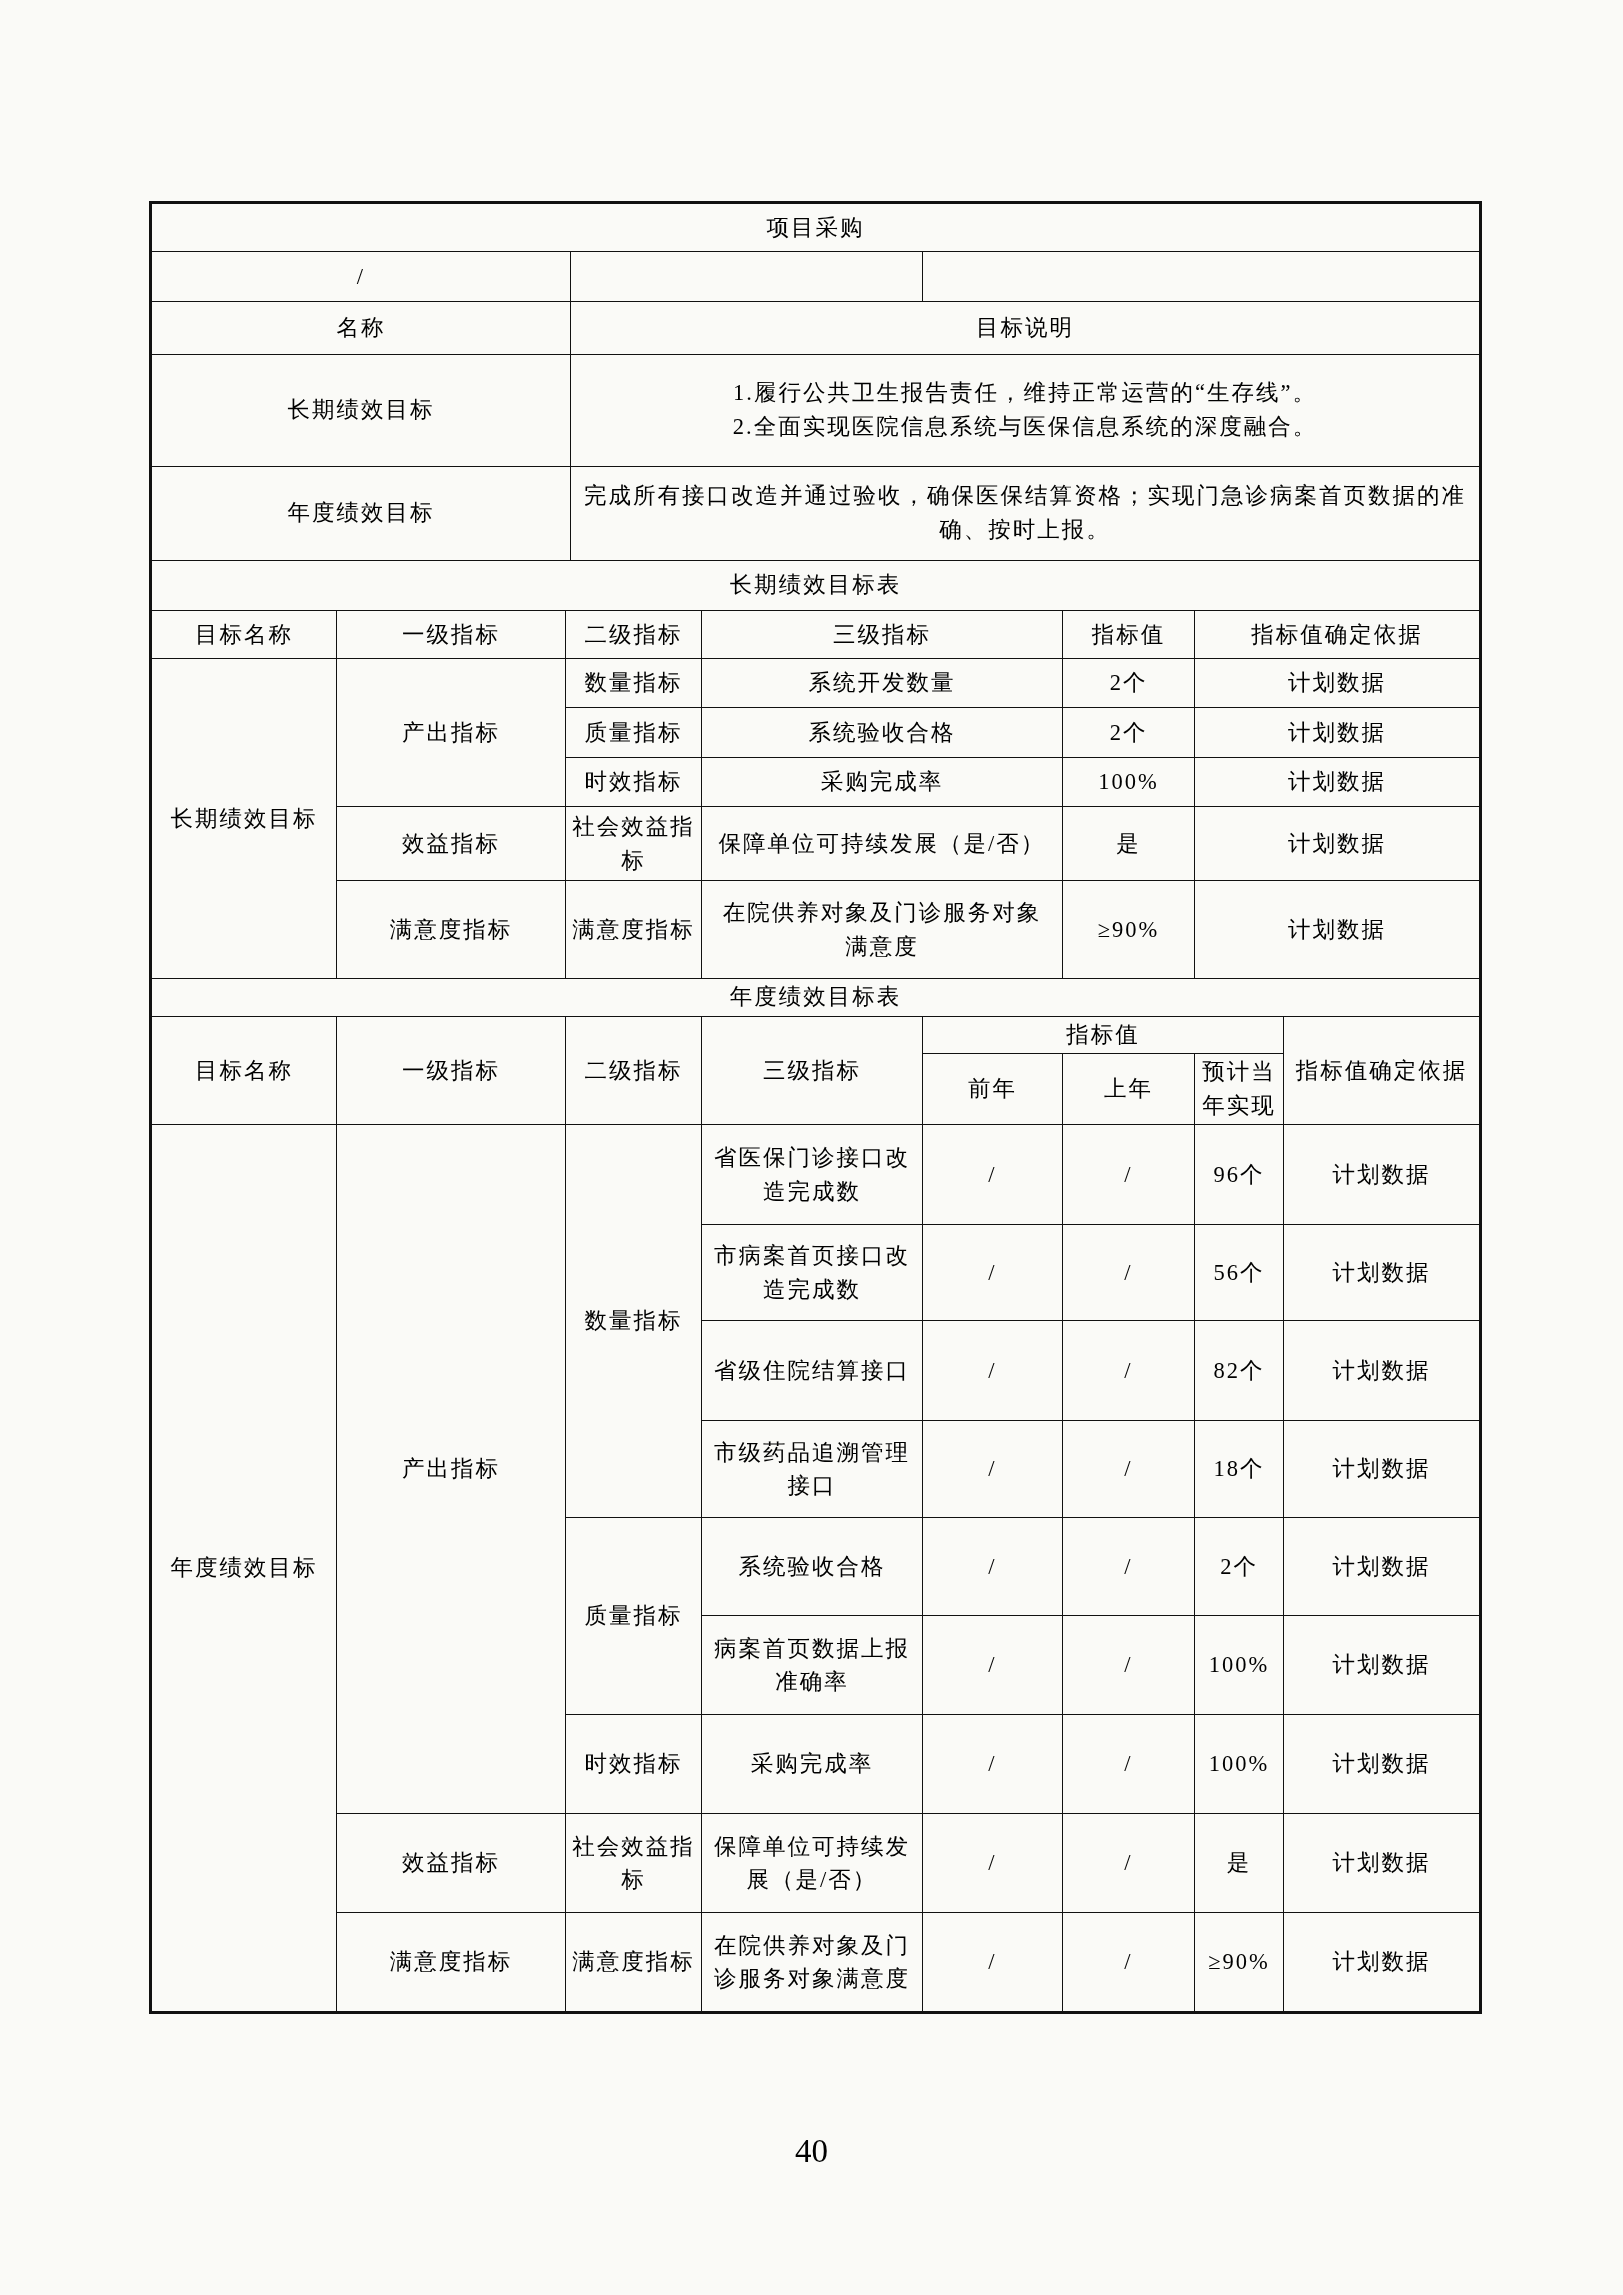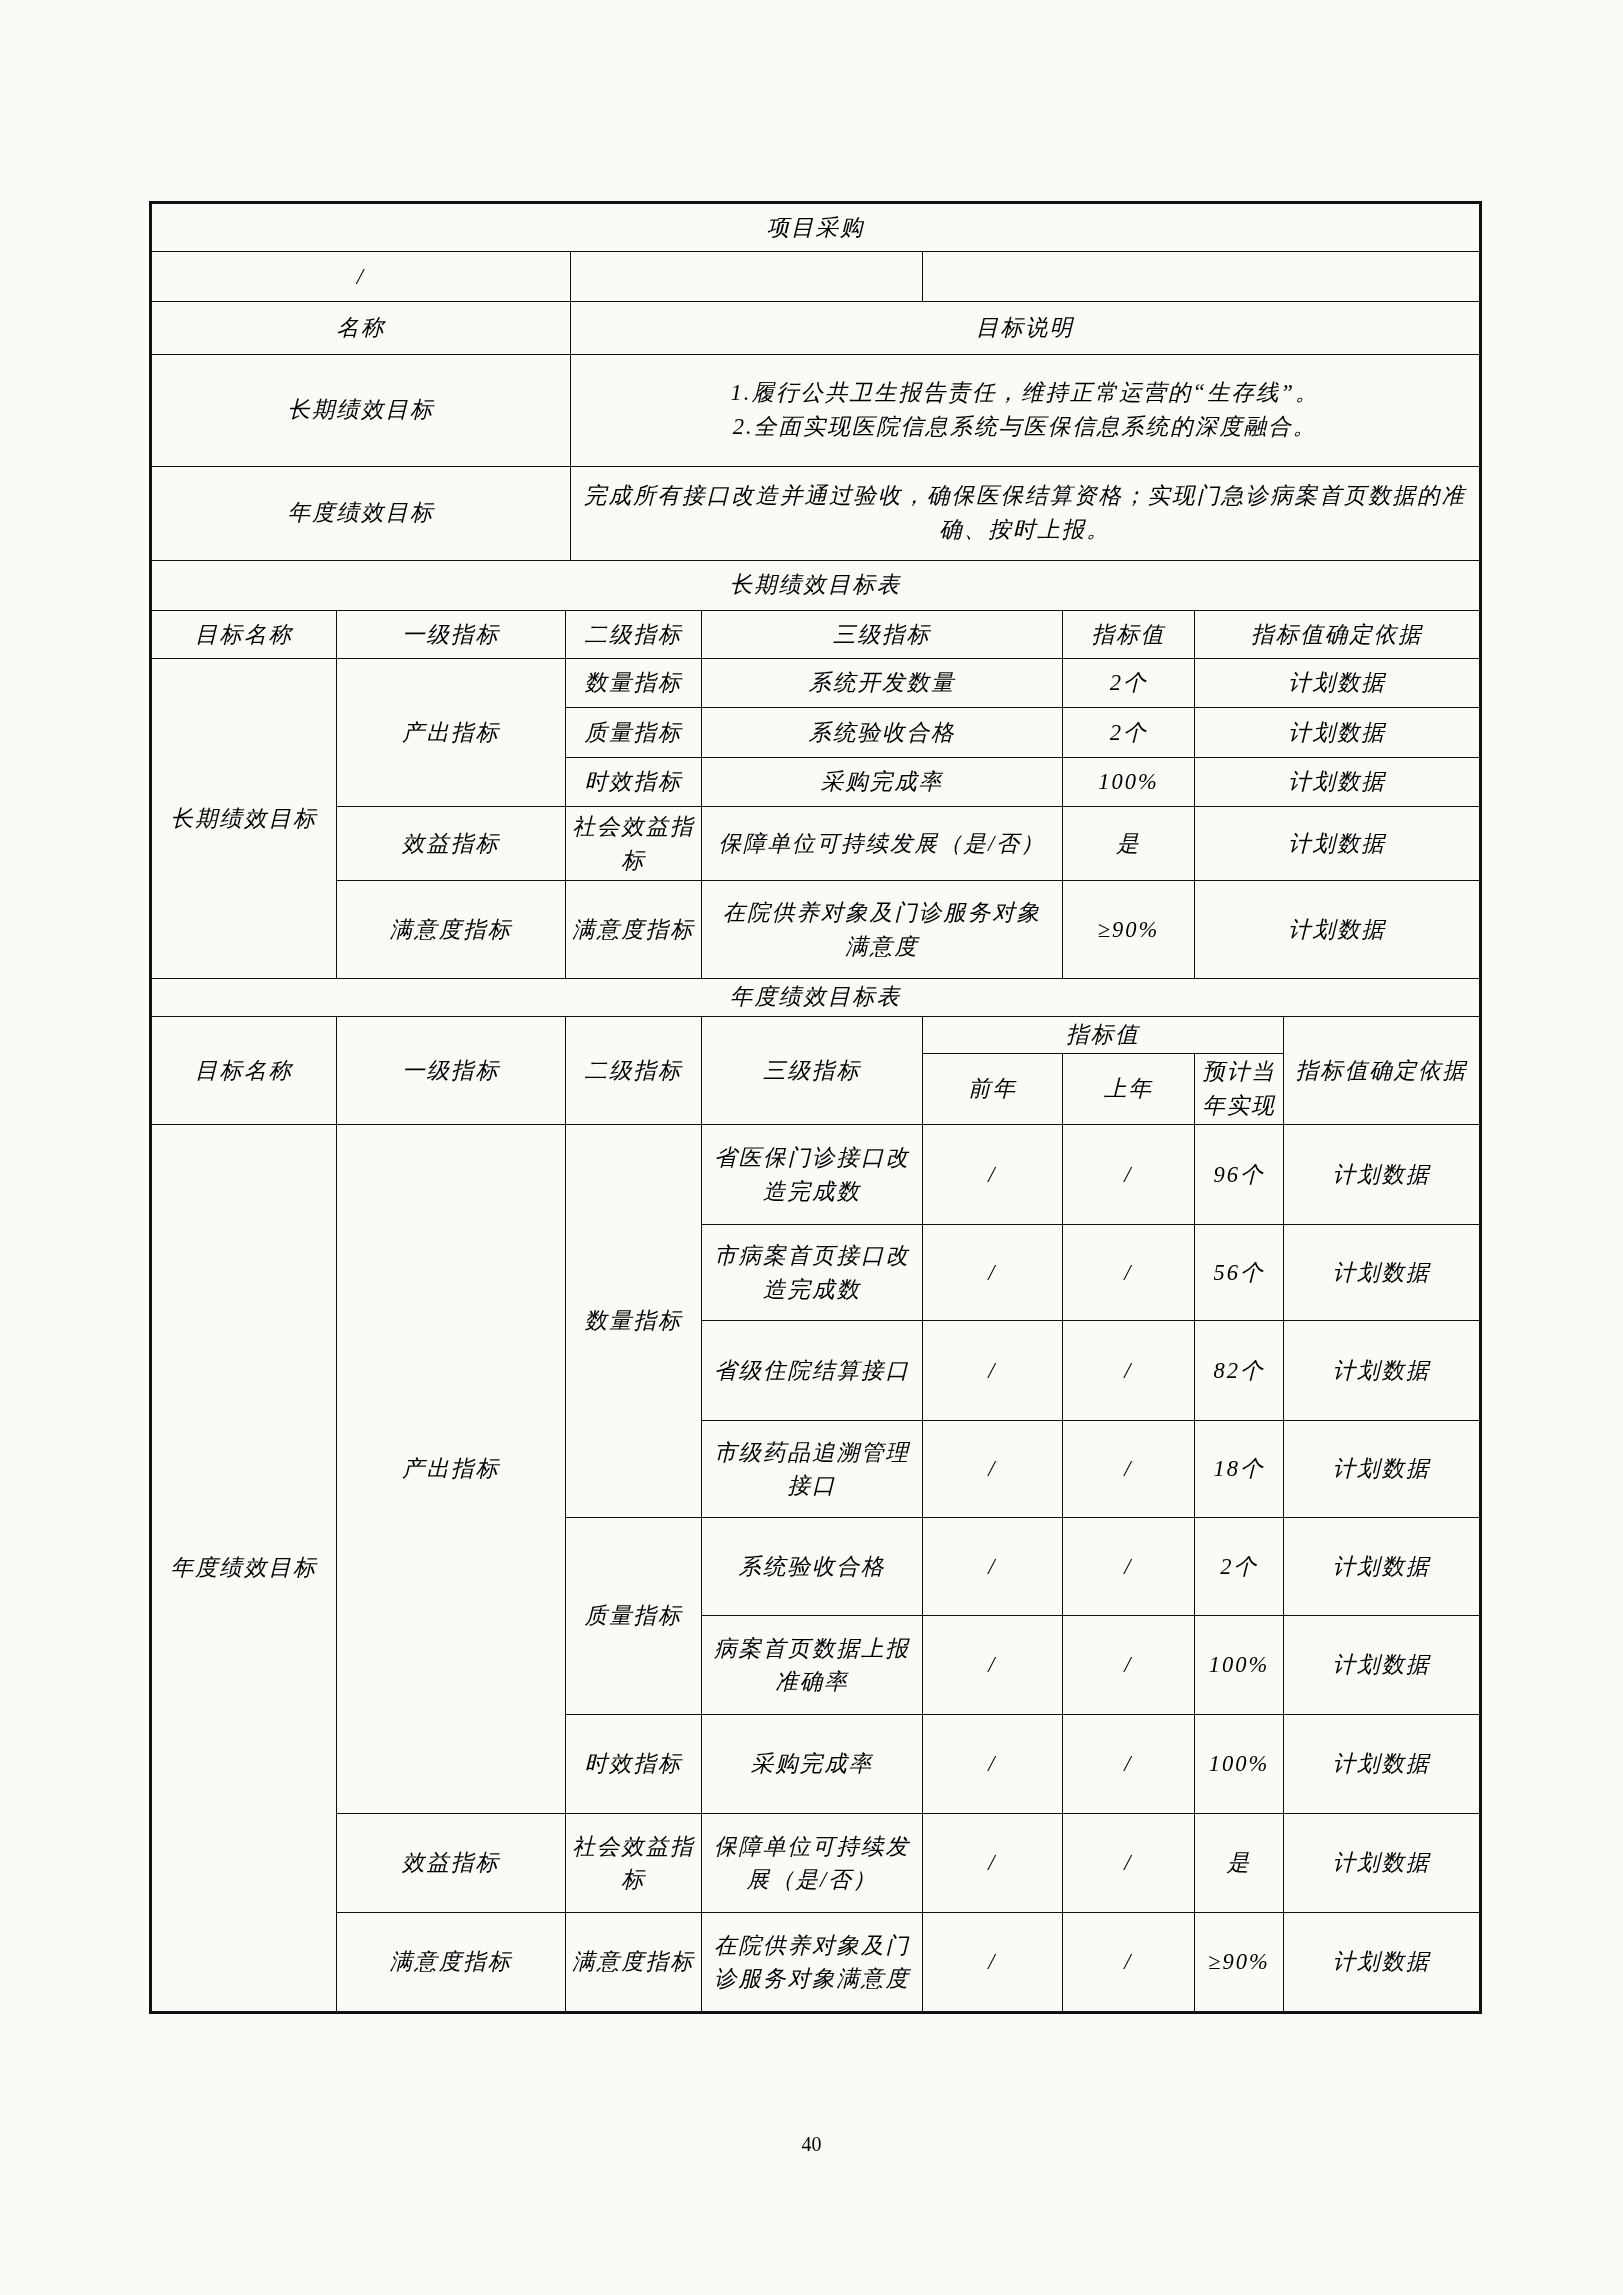--- a/index.html
+++ b/index.html
@@ -19,21 +19,20 @@
     position: absolute;
     left: 149px;
     top: 201px;
     width: 1329px;
     border: 2px solid #111;
   }
   table {
     border-collapse: collapse;
     table-layout: fixed;
     width: 1329px;
-    font-style: italic;
   }
   td {
     border: 1.4px solid #111;
     text-align: center;
     vertical-align: middle;
     font-size: 22.5px;
     letter-spacing: 2px;
     line-height: 1.5;
     padding: 1.4px 10.2px;
     overflow: hidden;
@@ -45,21 +44,21 @@
     text-align: center;
     white-space: pre-line;
   }
   td.tight { padding: 1.4px 2.7px; }
   .page-number {
     position: absolute;
     top: 2133px;
     left: 0;
     width: 100%;
     text-align: center;
-    font-size: 20px;
+    font-size: 33px;
     letter-spacing: 0;
   }
 </style>
 </head>
 <body>
 
 <div class="page">
   <div class="table-wrap">
 
     <table>

